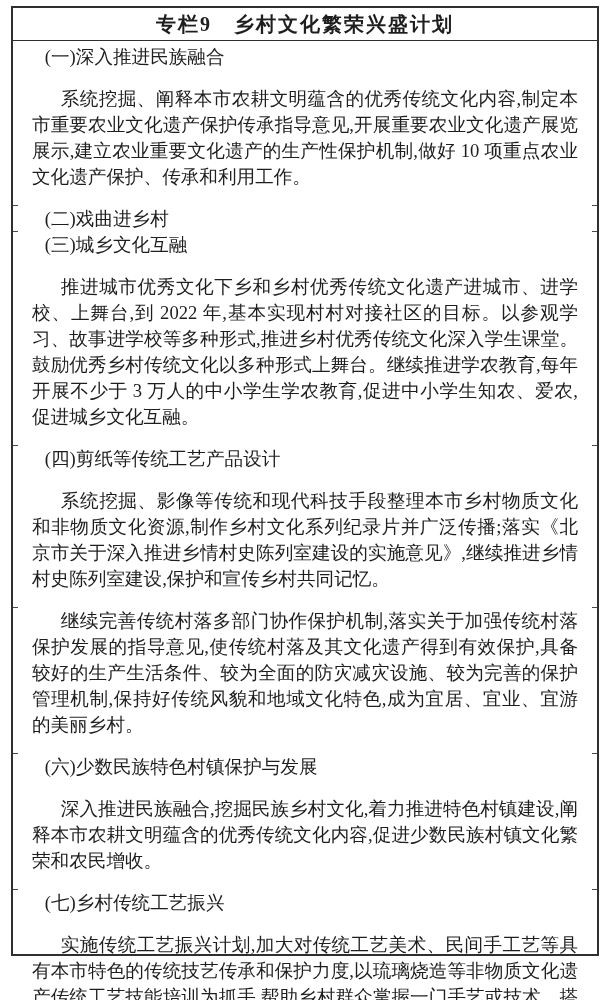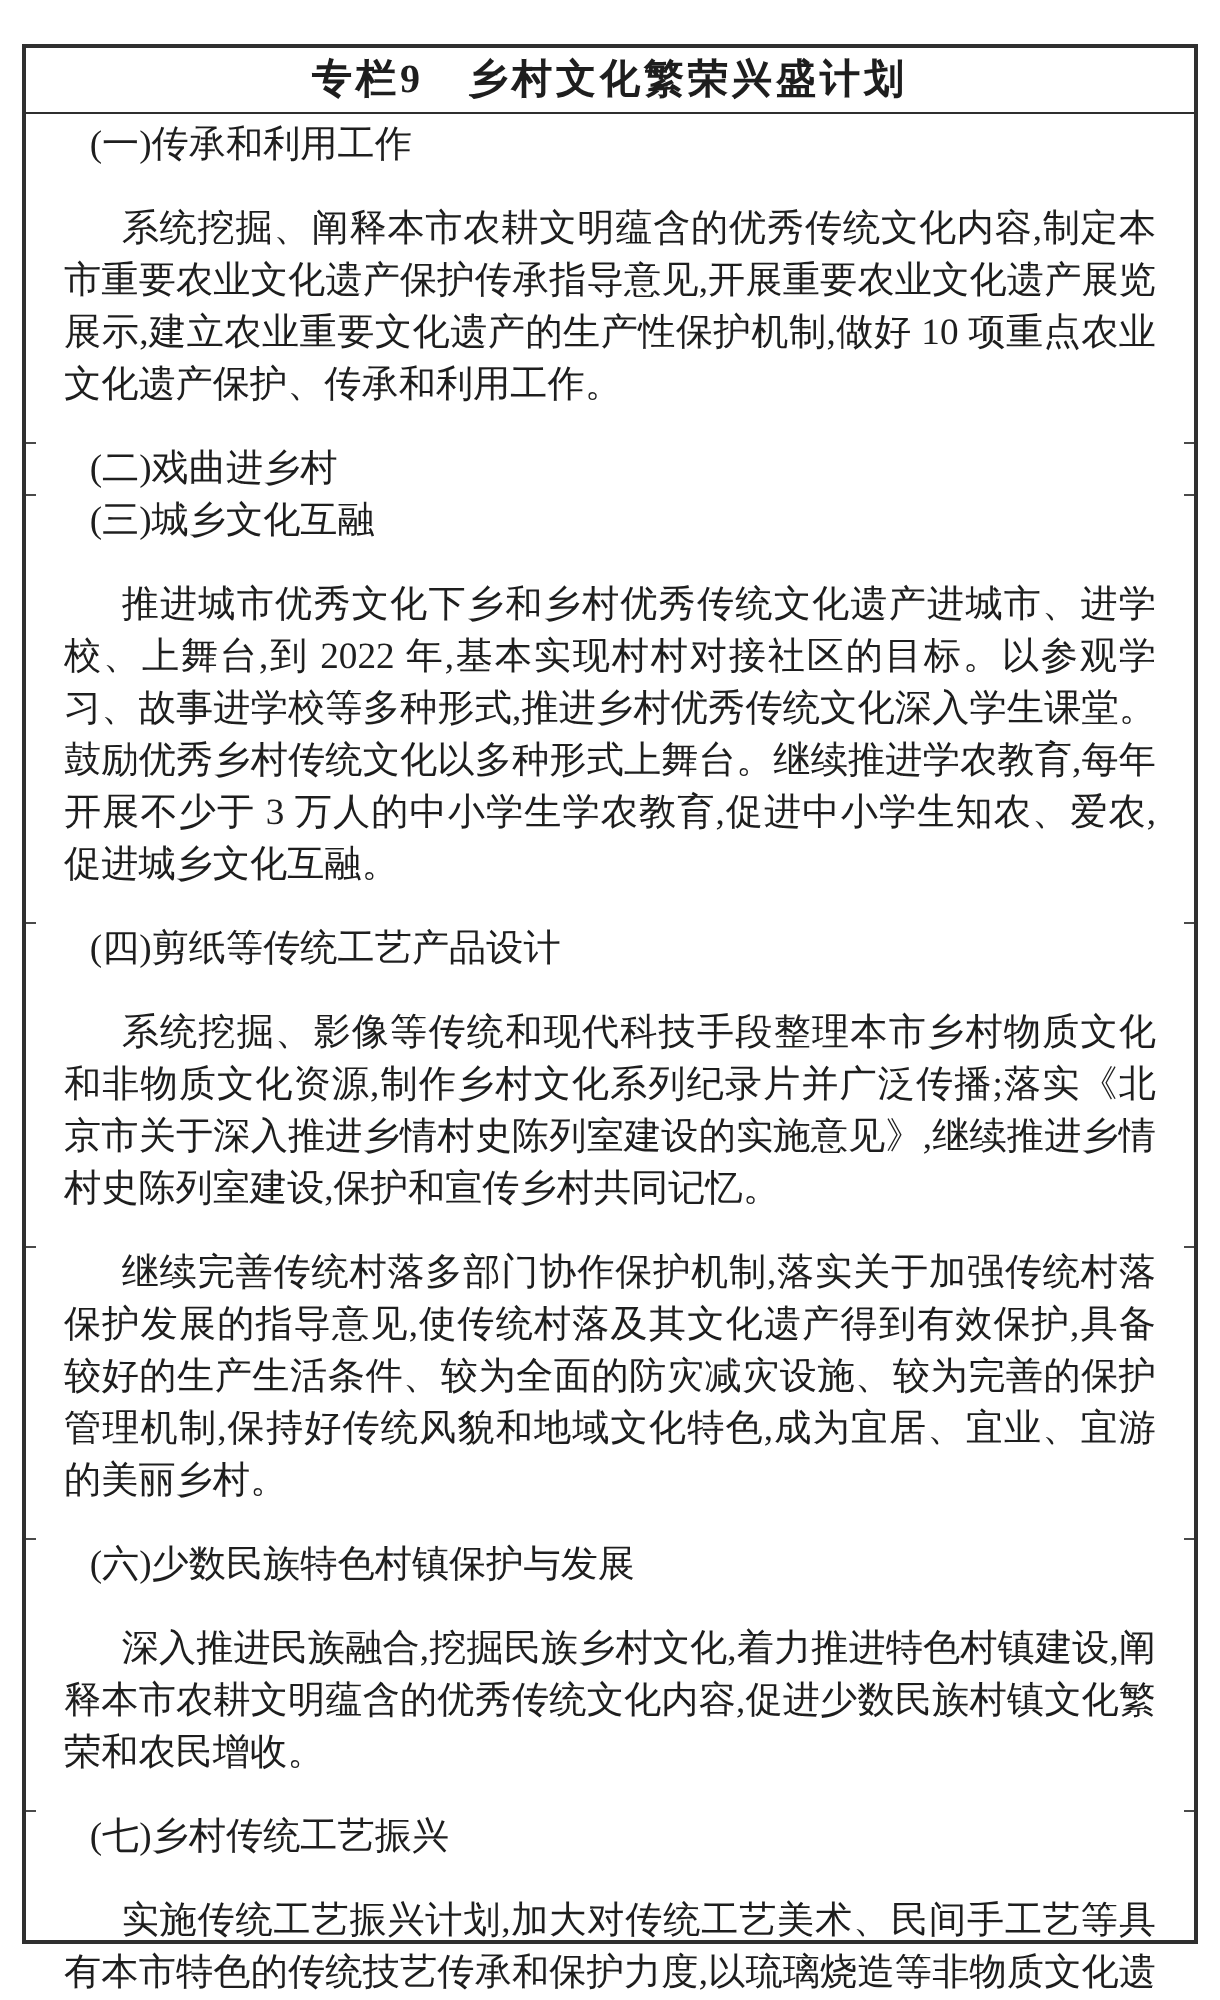--- a/index.html
+++ b/index.html
@@ -12,21 +12,21 @@
     width: 610px;
     height: 1000px;
     background: #ffffff;
     font-family: "Liberation Serif", "DejaVu Serif", serif;
     color: #1e1e1e;
     overflow: hidden;
   }
   .column-box {
     position: absolute;
     left: 11px;
-    top: 22px;
+    top: 6px;
     width: 588px;
     height: 950px;
     border: 2px solid #2f2f2f;
     box-sizing: border-box;
     background: #ffffff;
   }
   .column-title {
     height: 32px;
     line-height: 32px;
     text-align: center;
@@ -79,21 +79,21 @@
 <body>
 
 <div class="page">
   <div class="column-box">
 
     <div class="column-title">专栏9　乡村文化繁荣兴盛计划</div>
 
     <div class="column-body">
 
       <div class="section">
-        <p class="sec-heading">(一)传承和利用工作</p>
+        <p class="sec-heading">(一)深入推进民族融合</p>
         <p class="sec-para">系统挖掘、阐释本市农耕文明蕴含的优秀传统文化内容,制定本市重要农业文化遗产保护传承指导意见,开展重要农业文化遗产展览展示,建立农业重要文化遗产的生产性保护机制,做好 10 项重点农业文化遗产保护、传承和利用工作。</p>
       </div>
 
       <div class="section">
         <p class="sec-heading">(二)戏曲进乡村</p>
       </div>
 
       <div class="section">
         <p class="sec-heading">(三)城乡文化互融</p>
         <p class="sec-para">推进城市优秀文化下乡和乡村优秀传统文化遗产进城市、进学校、上舞台,到 2022 年,基本实现村村对接社区的目标。以参观学习、故事进学校等多种形式,推进乡村优秀传统文化深入学生课堂。鼓励优秀乡村传统文化以多种形式上舞台。继续推进学农教育,每年开展不少于 3 万人的中小学生学农教育,促进中小学生知农、爱农,促进城乡文化互融。</p>

